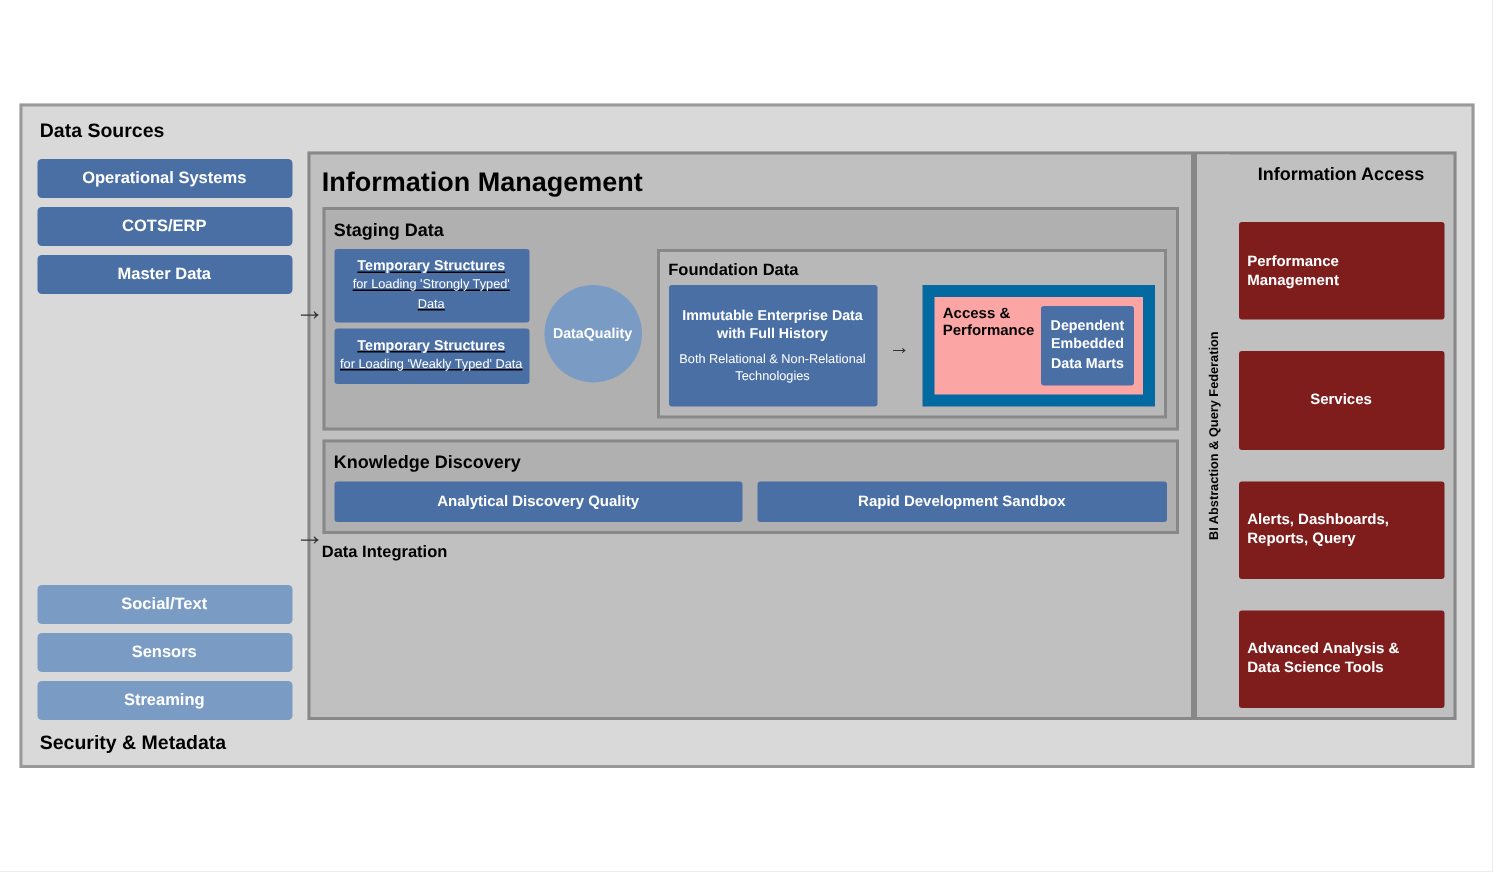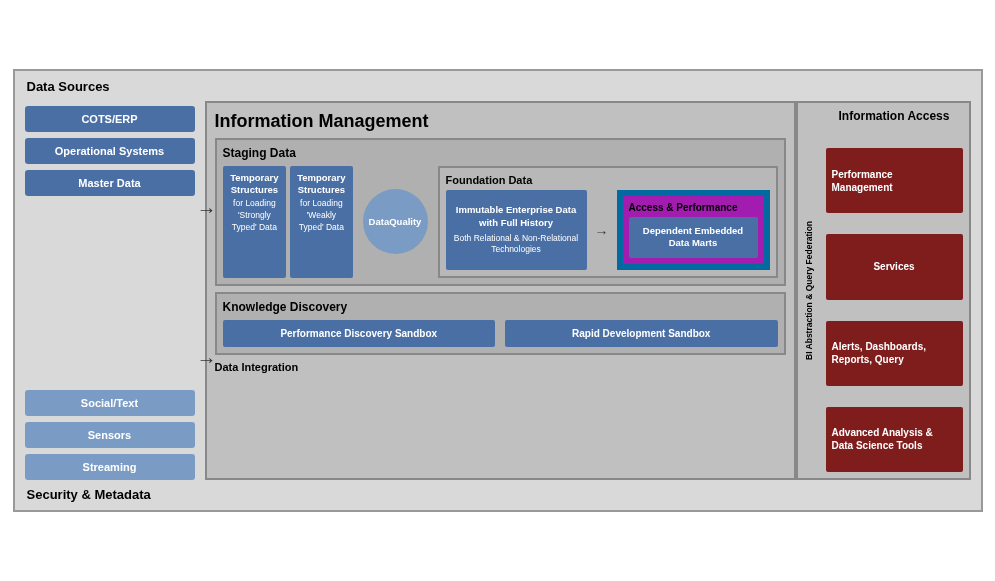--- a/index.html
+++ b/index.html
@@ -89,23 +89,24 @@
       color: #000;
       margin-bottom: 6px;
     }
     .staging-inner {
       display: flex;
       gap: 6px;
       align-items: stretch;
     }
     .staging-left {
       display: flex;
-      flex-direction: row;
+      flex-direction: column;
       gap: 4px;
       width: 130px;
+      text-decoration: underline;
     }
     .temp-box {
       background: #4a6fa5;
       color: #fff;
       font-size: 9.5px;
       font-weight: bold;
       text-align: center;
       padding: 6px 4px;
       border-radius: 2px;
       line-height: 1.3;
@@ -164,26 +165,25 @@
       display: flex;
       flex-direction: column;
       justify-content: center;
     }
     .immutable-box .sub {
       font-weight: normal;
       font-size: 8.5px;
       margin-top: 4px;
     }
     .access-area {
-      background: #a21caf;
-      border: 6px solid #0369a1;
-      padding: 6px;
-      flex: 1;
-      display: flex;
-      flex-direction: column;
+      background: #fca5a5;
+      border: 8px solid #0369a1;
+      padding: 6px;
+      flex: 1;
+      display: flex;
     }
     .access-label {
       font-size: 10px;
       font-weight: bold;
       color: #000;
       margin-bottom: 4px;
     }
     .dependent-box {
       background: #4a6fa5;
       color: #fff;
@@ -303,22 +303,22 @@
 </head>
 <body>
 
 <div class="diagram-wrapper">
 
   <div class="top-label">Data Sources</div>
 
   <div class="bottom-label">Security &amp; Metadata</div>
 
   <div class="left-col">
+    <div class="source-btn">Operational Systems</div>
     <div class="source-btn">COTS/ERP</div>
-    <div class="source-btn">Operational Systems</div>
     <div class="source-btn">Master Data</div>
     <div class="spacer"></div>
     <div class="source-btn light">Social/Text</div>
     <div class="source-btn light">Sensors</div>
     <div class="source-btn light">Streaming</div>
   </div>
 
   <div class="center-area">
     <div class="info-mgmt-label">Information Management</div>
 
@@ -358,21 +358,21 @@
               </div>
             </div>
           </div>
         </div>
       </div>
     </div>
 
     <div class="knowledge-area">
       <div class="knowledge-label">Knowledge Discovery</div>
       <div class="knowledge-inner">
-        <div class="sandbox-btn">Performance Discovery Sandbox</div>
+        <div class="sandbox-btn">Analytical Discovery Quality</div>
         <div class="sandbox-btn">Rapid Development Sandbox</div>
       </div>
     </div>
 
     <div class="data-integration-label">Data Integration</div>
   </div>
 
   <div class="right-col">
     <div class="right-inner">
       <div class="bi-label-vertical">BI Abstraction &amp; Query Federation</div>

